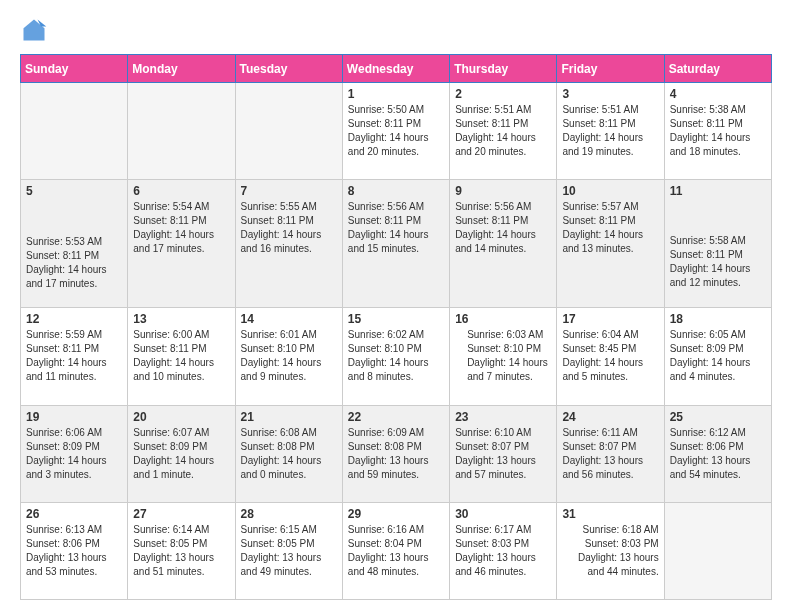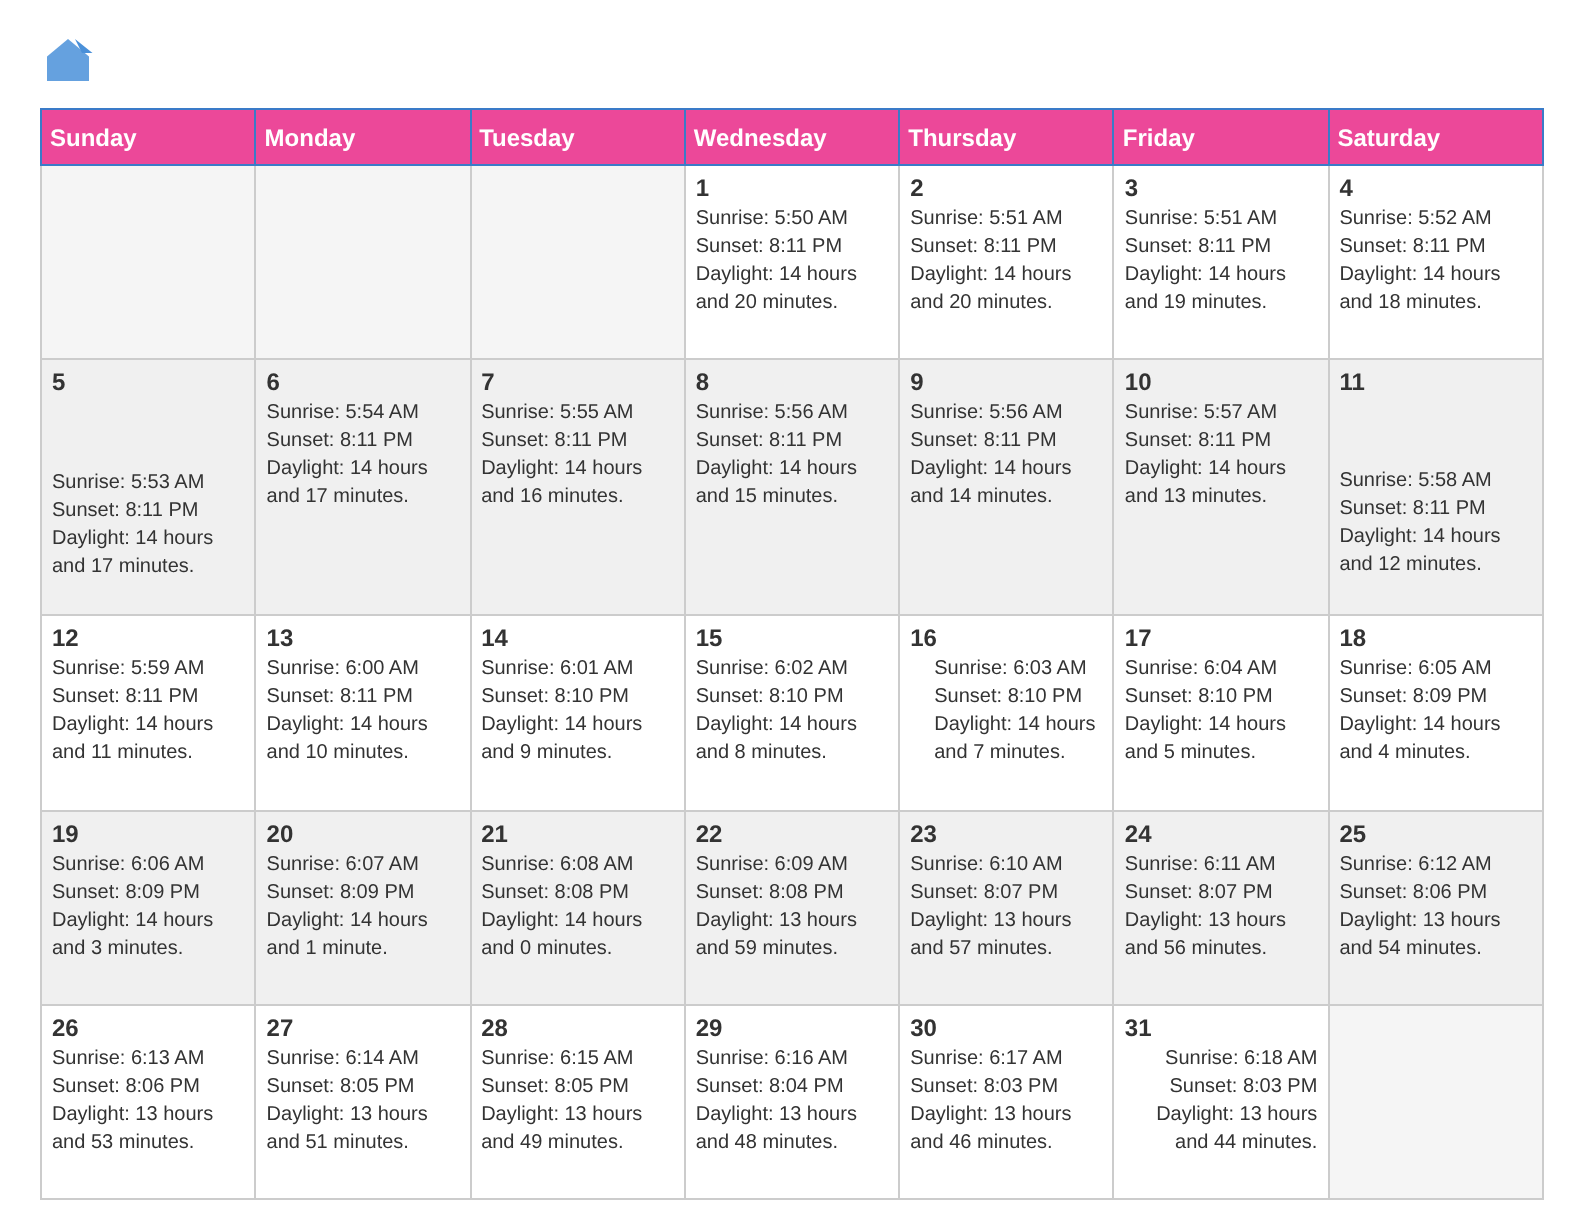--- a/index.html
+++ b/index.html
@@ -148,21 +148,21 @@
 Daylight: 14 hours and 20 minutes.</div>
           </td>
           <td>
             <div class="day-number">3</div>
             <div class="day-info" style="white-space: pre-line;">Sunrise: 5:51 AM
 Sunset: 8:11 PM
 Daylight: 14 hours and 19 minutes.</div>
           </td>
           <td>
             <div class="day-number">4</div>
-            <div class="day-info" style="white-space: pre-line;">Sunrise: 5:52 AM
+            <div class="day-info" style="white-space: pre-line;">Sunrise: 5:38 AM
 Sunset: 8:11 PM
 Daylight: 14 hours and 18 minutes.</div>
           </td>
         </tr>
         <tr class="row-shaded">
           <td>
             <div class="day-number">5</div>
             <div class="day-info" style="white-space: pre-line; margin-top: 37px;">Sunrise: 5:53 AM
 Sunset: 8:11 PM
 Daylight: 14 hours and 17 minutes.</div>
@@ -231,21 +231,21 @@
           </td>
           <td>
             <div class="day-number">16</div>
             <div class="day-info" style="white-space: pre-line; margin-left: 12px;">Sunrise: 6:03 AM
 Sunset: 8:10 PM
 Daylight: 14 hours and 7 minutes.</div>
           </td>
           <td>
             <div class="day-number">17</div>
             <div class="day-info" style="white-space: pre-line;">Sunrise: 6:04 AM
-Sunset: 8:10 PM
+Sunset: 8:45 PM
 Daylight: 14 hours and 5 minutes.</div>
           </td>
           <td>
             <div class="day-number">18</div>
             <div class="day-info" style="white-space: pre-line;">Sunrise: 6:05 AM
 Sunset: 8:09 PM
 Daylight: 14 hours and 4 minutes.</div>
           </td>
         </tr>
         <tr class="row-shaded">

